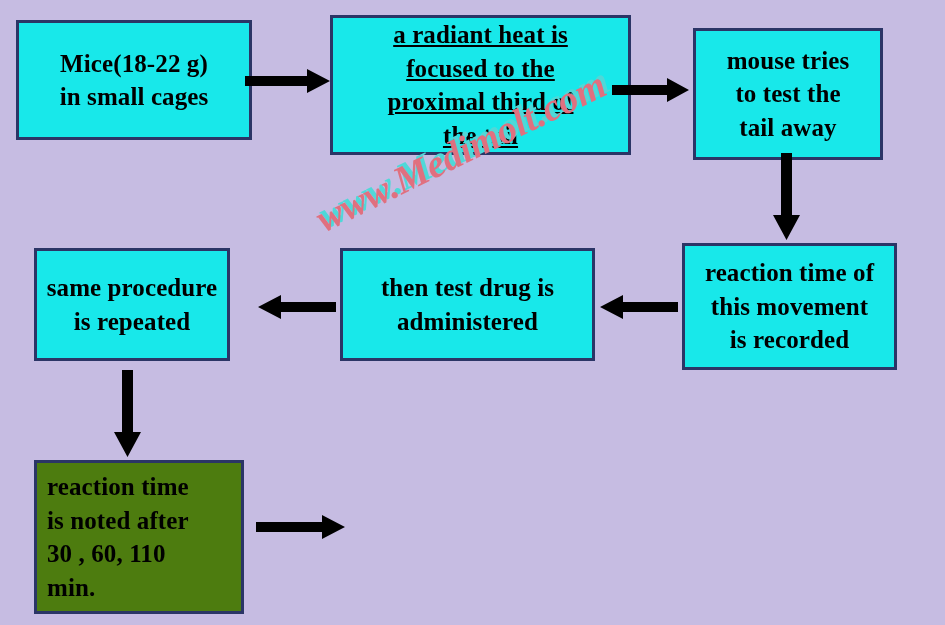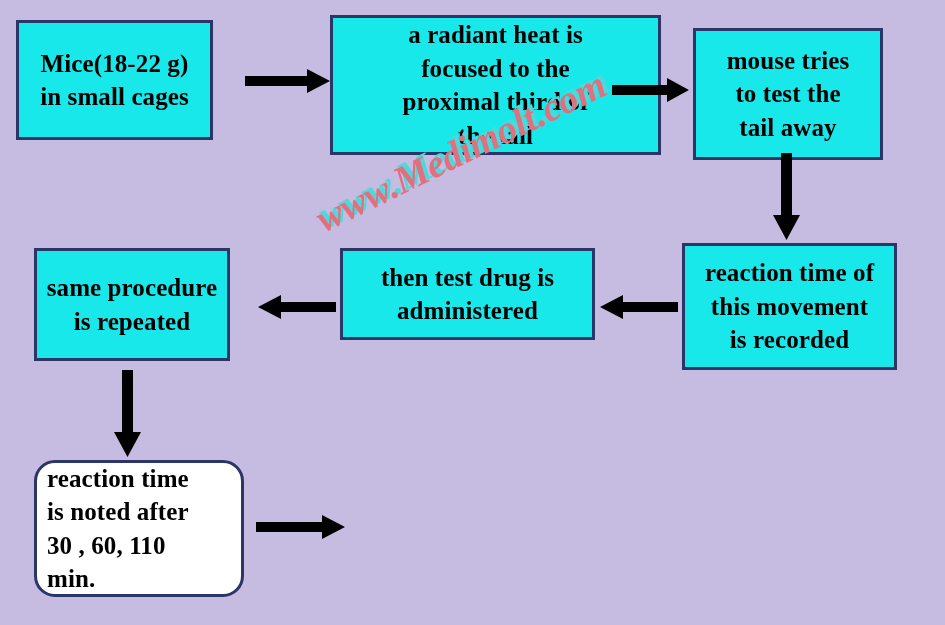--- a/index.html
+++ b/index.html
@@ -82,28 +82,28 @@
   }
   #watermark .wm-front {
     color: #e0707f;
   }
 </style>
 </head>
 <body>
 
 <div id="canvas" style="background: rgb(198, 188, 226);">
 
-  <div class="node" style="left: 16px; top: 20px; width: 197px; height: 120px; background: rgb(24, 232, 234); border-color: rgb(43, 53, 102); color: rgb(0, 0, 0); justify-content: center;">
+  <div class="node" style="left: 16px; top: 20px; width: 236px; height: 120px; background: rgb(24, 232, 234); border-color: rgb(43, 53, 102); color: rgb(0, 0, 0); justify-content: center;">
     <div>
       <span>Mice(18-22  g)</span>
       <span>in small cages</span>
     </div>
   </div>
 
-  <div class="node" style="left: 330px; top: 15px; width: 331px; height: 140px; background: rgb(24, 232, 234); border-color: rgb(43, 53, 102); color: rgb(0, 0, 0);">
+  <div class="node" style="left: 330px; top: 15px; width: 301px; height: 140px; background: rgb(24, 232, 234); border-color: rgb(43, 53, 102); color: rgb(0, 0, 0); text-decoration: underline;">
     <div>
       <span>a radiant heat is</span>
       <span>focused to the</span>
       <span>proximal third of</span>
       <span>the tail</span>
     </div>
   </div>
 
   <div class="node" style="left: 693px; top: 28px; width: 190px; height: 132px; background: rgb(24, 232, 234); border-color: rgb(43, 53, 102); color: #000000;">
     <div>
@@ -114,35 +114,35 @@
   </div>
 
   <div class="node" style="left: 682px; top: 243px; width: 215px; height: 127px; background: rgb(24, 232, 234); border-color: rgb(43, 53, 102); color: rgb(0, 0, 0);">
     <div>
       <span>reaction  time of</span>
       <span>this movement</span>
       <span>is recorded</span>
     </div>
   </div>
 
-  <div class="node" style="left: 340px; top: 248px; width: 255px; height: 92px; background: rgb(24, 232, 234); border-color: rgb(43, 53, 102); color: rgb(0, 0, 0);">
+  <div class="node" style="left: 340px; top: 248px; width: 255px; height: 113px; background: rgb(24, 232, 234); border-color: rgb(43, 53, 102); color: rgb(0, 0, 0);">
     <div>
       <span>then test drug is</span>
       <span>administered</span>
     </div>
   </div>
 
   <div class="node" style="left: 34px; top: 248px; width: 196px; height: 113px; background: rgb(24, 232, 234); border-color: rgb(43, 53, 102); color: rgb(0, 0, 0);">
     <div>
       <span>same procedure</span>
       <span>is repeated</span>
     </div>
   </div>
 
-  <div class="node left-align" style="left: 34px; top: 460px; width: 210px; height: 137px; background: #ffffff; border-color: rgb(43, 53, 102); color: rgb(0, 0, 0); border-radius: 21px;">
+  <div class="node left-align" style="left: 34px; top: 460px; width: 210px; height: 154px; background: #4d7c0f; border-color: rgb(43, 53, 102); color: rgb(0, 0, 0);">
     <div>
       <span>reaction  time</span>
       <span>is noted after</span>
       <span>30 , 60, 110</span>
       <span>min.</span>
     </div>
   </div>
 
 
   <div class="arrow" style="left:245px; top:66px;">

